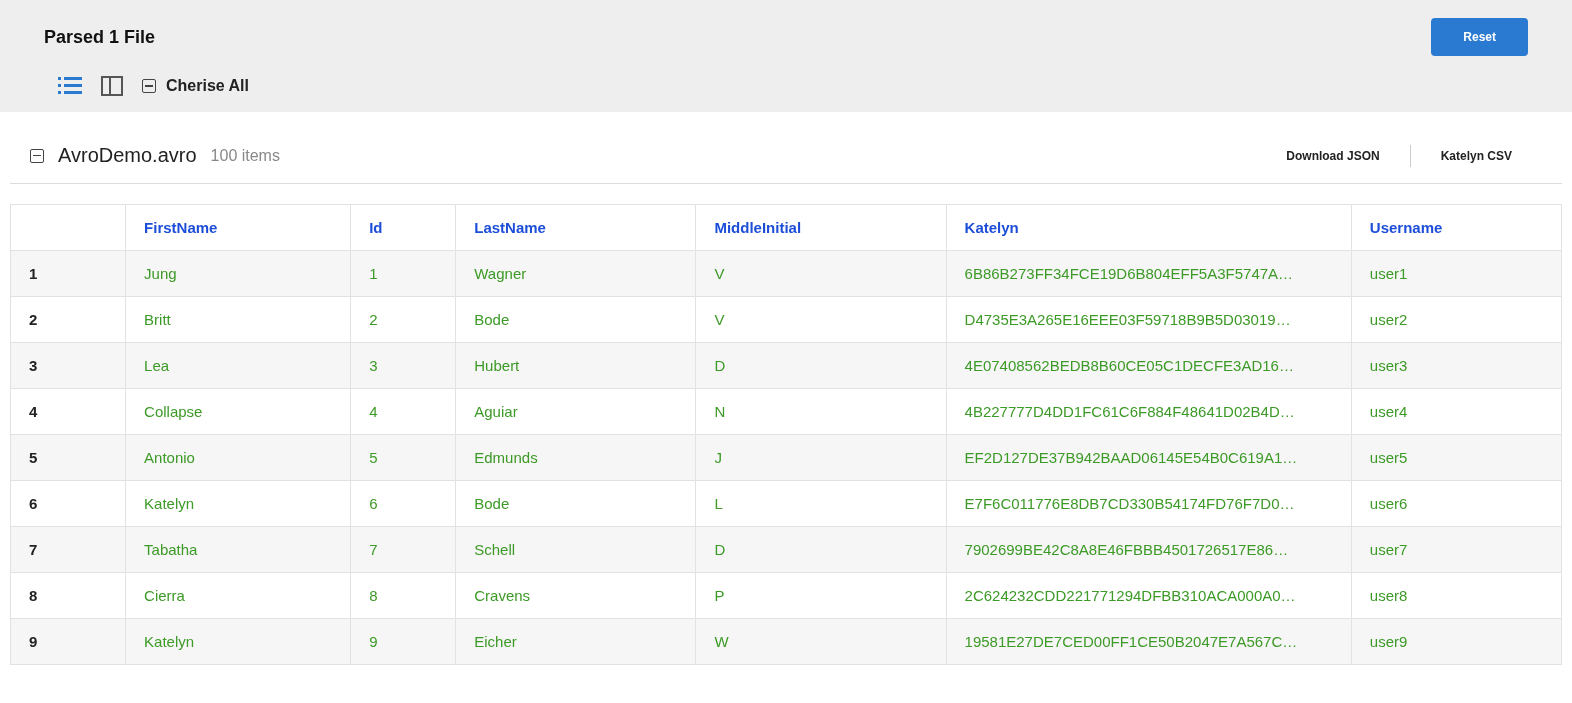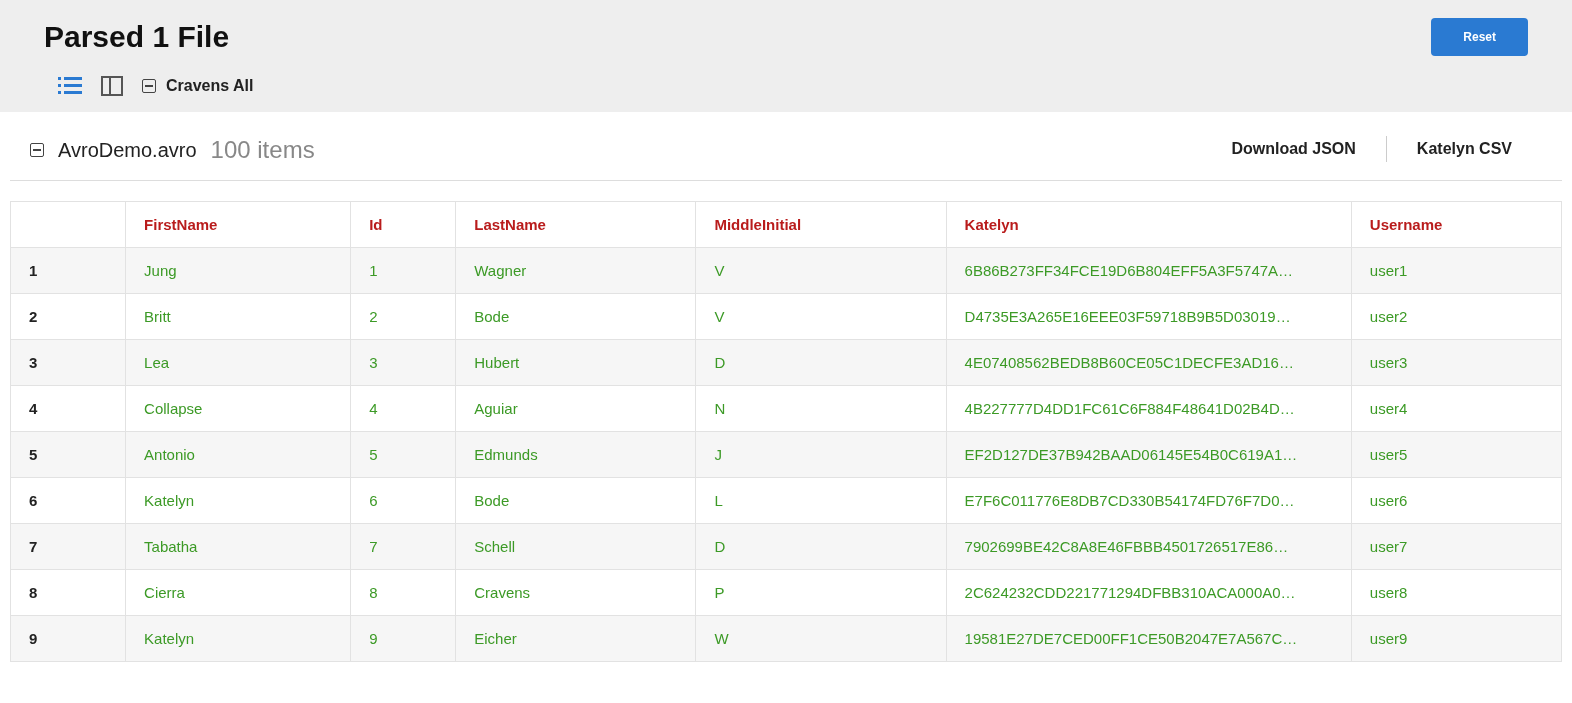--- a/index.html
+++ b/index.html
@@ -16,21 +16,21 @@
     display: flex;
     flex-direction: column;
     gap: 18px;
   }
   .header-top {
     display: flex;
     justify-content: space-between;
     align-items: center;
   }
   .page-title {
-    font-size: 30px;
+    font-size: 18px;
     font-weight: 700;
     color: #111;
   }
   .reset-btn {
     background: #2a7ad2;
     color: #fff;
     font-weight: 700;
     font-size: 12px;
     border: none;
     border-radius: 4px;
@@ -71,46 +71,46 @@
     width: 8px;
     height: 1.5px;
     background: #444;
   }
   .collapse-all-label {
     font-weight: 700;
     font-size: 16px;
   }
   .file-bar {
     display: flex;
-    align-items: flex-start;
+    align-items: flex-end;
     justify-content: space-between;
     padding: 16px 20px 16px 20px;
     border-bottom: 1px solid #ddd;
-    margin: 8px 10px;
+    margin: 16px 10px;
   }
   .file-left {
     display: flex;
     align-items: center;
     gap: 14px;
   }
   .file-name {
     font-size: 20px;
     color: #222;
   }
   .items-count {
-    font-size: 24px;
+    font-size: 16px;
     color: #888;
   }
   .file-actions {
     display: flex;
     align-items: stretch;
   }
   .download-link {
     font-weight: 700;
-    font-size: 16px;
+    font-size: 12px;
     color: #222;
     padding: 4px 30px;
     cursor: pointer;
   }
   .action-divider {
     width: 1px;
     background: #ccc;
   }
   .table-wrap {
     padding: 0 10px;
@@ -126,21 +126,21 @@
     padding: 14px 18px;
     border: 1px solid #e2e2e2;
     font-size: 15px;
     white-space: nowrap;
     overflow: hidden;
     text-overflow: ellipsis;
   }
   th {
     font-weight: 700;
     background: #fff;
-    color: #b91c1c;
+    color: #1d4ed8;
   }
   tbody tr:nth-child(odd) td { background: #f6f6f6; }
   tbody tr:nth-child(even) td { background: #fff; }
   tbody tr:nth-child(odd) td.row-index { background: #f6f6f6; }
   tbody tr:nth-child(even) td.row-index { background: #fff; }
   td.row-index {
     font-weight: 700;
     color: #222;
   }
   td.data-cell {
@@ -176,21 +176,21 @@
       </svg>
     </span>
     <span class="view-icon">
       <svg width="22" height="20" viewBox="0 0 22 20">
         <rect x="1" y="1" width="20" height="18" fill="none" stroke="#555" stroke-width="2"></rect>
         <line x1="9" y1="1" x2="9" y2="19" stroke="#555" stroke-width="2"></line>
       </svg>
     </span>
     <div class="collapse-all-wrap">
       <span class="minus-box"></span>
-      <span class="collapse-all-label">Cravens All</span>
+      <span class="collapse-all-label">Cherise All</span>
     </div>
   </div>
 </div>
 
 <div class="file-bar">
   <div class="file-left">
     <span class="minus-box"></span>
     <span class="file-name">AvroDemo.avro</span>
     <span class="items-count">100 items</span>
   </div>

